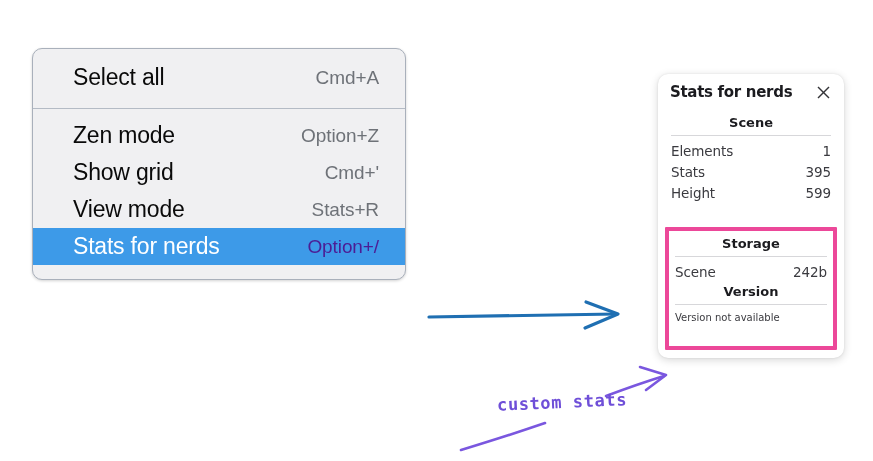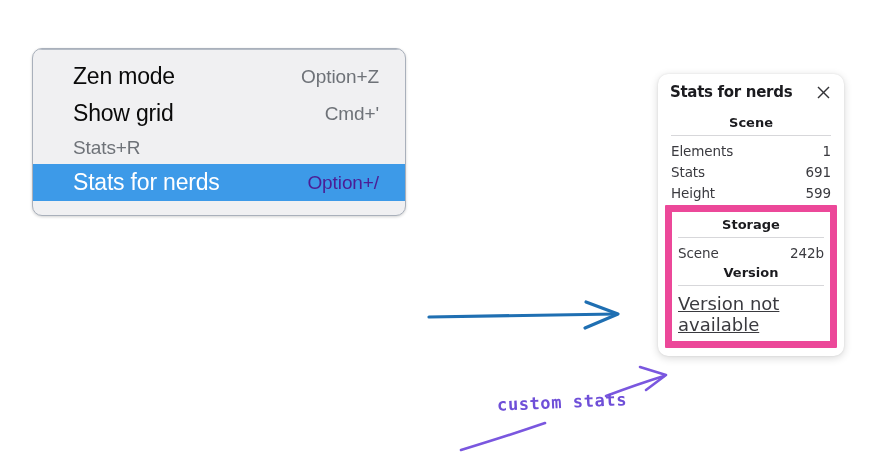--- a/index.html
+++ b/index.html
@@ -112,31 +112,30 @@
     display: flex;
     justify-content: space-between;
     align-items: flex-start;
     font-size: 13.5px;
     color: #3a3a3f;
     padding: 2.5px 1px;
   }
   .sp-row .sp-key { letter-spacing: -0.1px; }
   .sp-row .sp-val { letter-spacing: -0.1px; }
   .sp-note {
-    font-size: 18px;
+    font-size: 10px;
     color: #3a3a3f;
     padding: 3px 1px 1px 1px;
-    text-decoration: underline;
   }
 
   
   #custom-stats-box {
-    border: 7px solid #ec4899;
-    margin: 2px -5px -5px -5px;
-    padding: 3px 5px 5px 5px;
+    border: 4px solid #ec4899;
+    margin: 24px -5px -5px -5px;
+    padding: 3px 5px 22px 5px;
     border-radius: 1px;
   }
   #custom-stats-box .sp-rule { background: #d7d7da; }
 
   
   #annotations {
     position: absolute;
     left: 0; top: 0;
     width: 873px; height: 461px;
     pointer-events: none;
@@ -152,33 +151,40 @@
     letter-spacing: 0.6px;
     white-space: nowrap;
     transform: rotate(-2.5deg);
   }
 </style>
 </head>
 <body>
 
 <div id="context-menu">
 
+  <div class="menu-group group-top">
+    <div class="menu-item">
+      <span class="mi-label">Select all</span>
+      <span class="mi-shortcut">Cmd+A</span>
+    </div>
+  </div>
 
   <div class="menu-divider"></div>
 
   <div class="menu-group group-bottom">
     <div class="menu-item">
       <span class="mi-label">Zen mode</span>
       <span class="mi-shortcut">Option+Z</span>
     </div>
     <div class="menu-item">
       <span class="mi-label">Show grid</span>
       <span class="mi-shortcut">Cmd+'</span>
     </div>
     <div class="menu-item">
+      <span class="mi-label">View mode</span>
       <span class="mi-shortcut">Stats+R</span>
     </div>
     <div class="menu-item is-selected">
       <span class="mi-label">Stats for nerds</span>
       <span class="mi-shortcut">Option+/</span>
     </div>
   </div>
 </div>
 
 <div id="stats-panel">
@@ -195,21 +201,21 @@
 
   <div>
     <div class="sp-section-title">Scene</div>
     <div class="sp-rule"></div>
     <div class="sp-row">
       <span class="sp-key">Elements</span>
       <span class="sp-val">1</span>
     </div>
     <div class="sp-row">
       <span class="sp-key">Stats</span>
-      <span class="sp-val">691</span>
+      <span class="sp-val">395</span>
     </div>
     <div class="sp-row">
       <span class="sp-key">Height</span>
       <span class="sp-val">599</span>
     </div>
   </div>
 
   <div id="custom-stats-box">
 
     <div>

